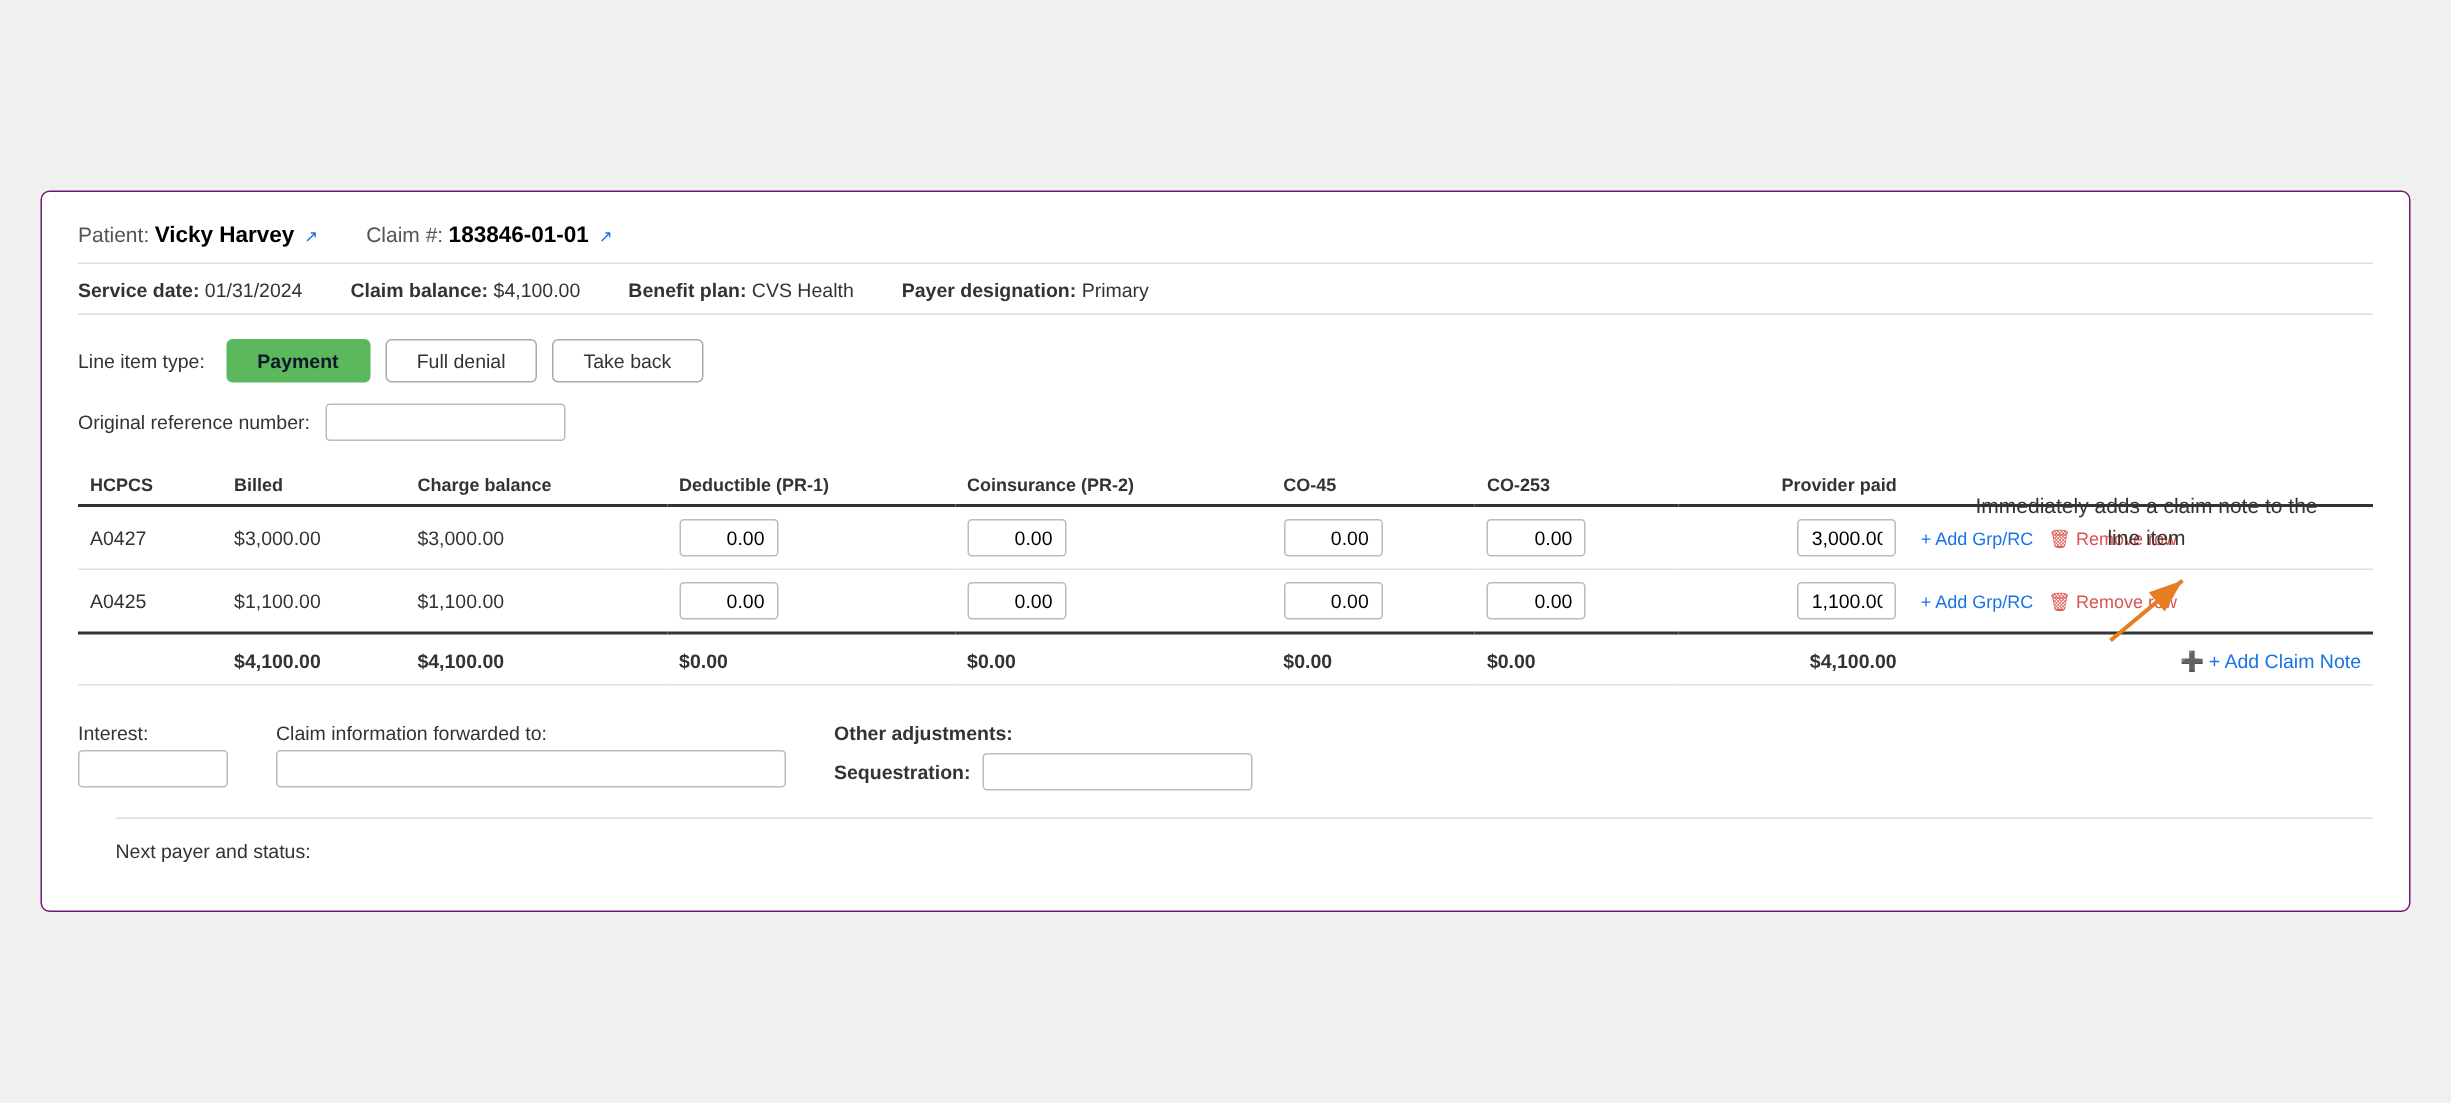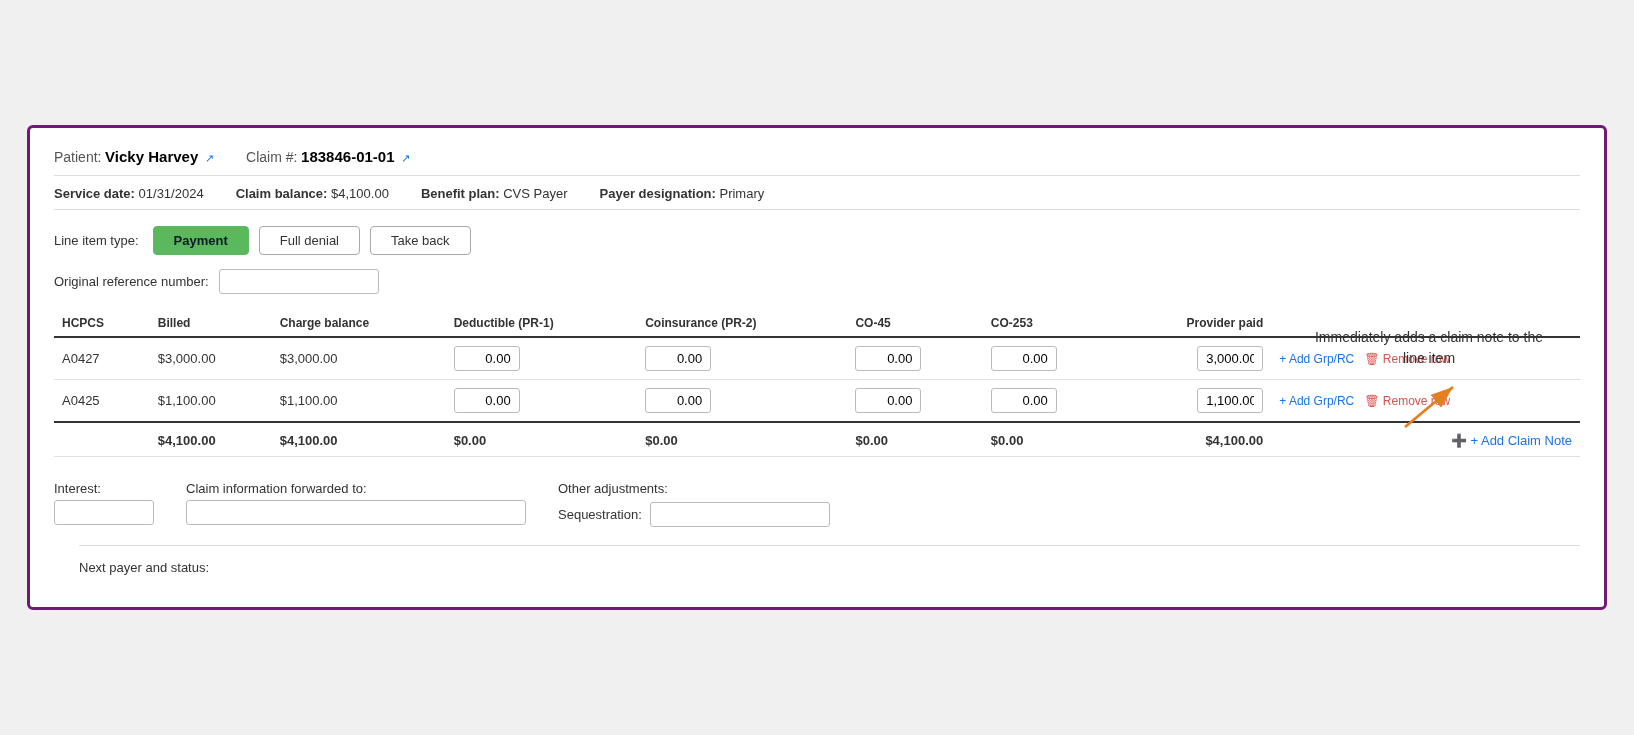--- a/index.html
+++ b/index.html
@@ -7,21 +7,21 @@
       font-family: -apple-system, BlinkMacSystemFont, 'Segoe UI', Arial, sans-serif;
       font-size: 13px;
       background: #f0f0f0;
       display: flex;
       justify-content: center;
       align-items: center;
       min-height: 100vh;
     }
     .main-card {
       background: #fff;
-      border: 3px solid #701a75;
+      border: 1px solid #701a75;
       border-radius: 6px;
       width: 1580px;
       padding: 20px 24px 24px 24px;
       position: relative;
     }
     .header-row {
       display: flex;
       align-items: center;
       gap: 32px;
       padding-bottom: 10px;
@@ -165,21 +165,21 @@
     .field-group { display: flex; flex-direction: column; gap: 4px; }
     .field-group label { font-size: 13px; color: #333; font-weight: 500; }
     .field-group input {
       border: 1px solid #bbb;
       border-radius: 3px;
       padding: 4px 8px;
       font-size: 13px;
     }
     .field-group.wide input { width: 340px; }
     .other-adj-group { display: flex; flex-direction: column; gap: 6px; }
-    .other-adj-group label { font-size: 13px; font-weight: 400; color: #333; }
+    .other-adj-group label { font-size: 13px; font-weight: 700; color: #333; }
     .seq-row { display: flex; align-items: center; gap: 8px; }
     .seq-row label { font-size: 13px; color: #333; }
     .seq-row input { width: 180px; border: 1px solid #bbb; border-radius: 3px; padding: 4px 8px; font-size: 13px; }
     .next-payer-section {
       margin-top: 18px;
       padding-top: 14px;
       border-top: 1px solid #ddd;
       margin-left: 25px;
     }
     .next-payer-section .nps-label { font-size: 13px; font-weight: 500; color: #333; margin-bottom: 8px; }
@@ -236,21 +236,21 @@
     <span>
       <b>Service date:</b>
       <span>01/31/2024</span>
     </span>
     <span>
       <b>Claim balance:</b>
       <span>$4,100.00</span>
     </span>
     <span>
       <b>Benefit plan:</b>
-      <span>CVS Payer</span>
+      <span>CVS Health</span>
     </span>
     <span>
       <b>Payer designation:</b>
       <span>Primary</span>
     </span>
   </div>
 
   <div class="line-item-type-row">
     <span class="lbl">Line item type:</span>
     <button class="btn-type active">Payment</button>

